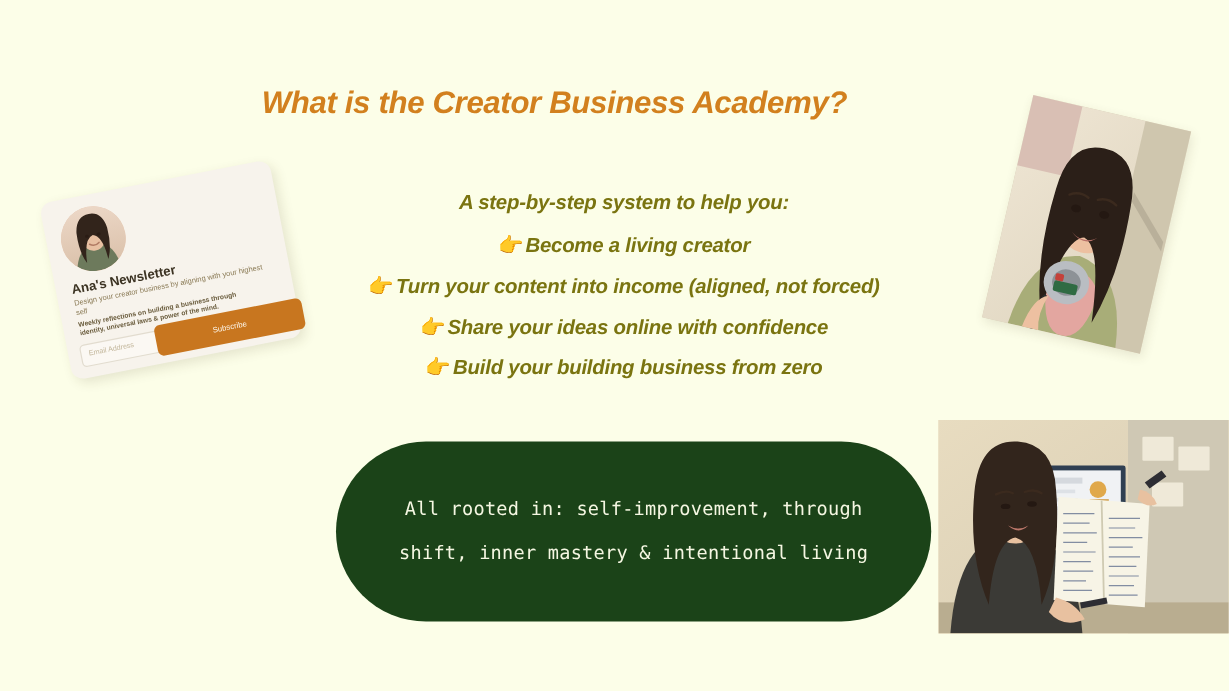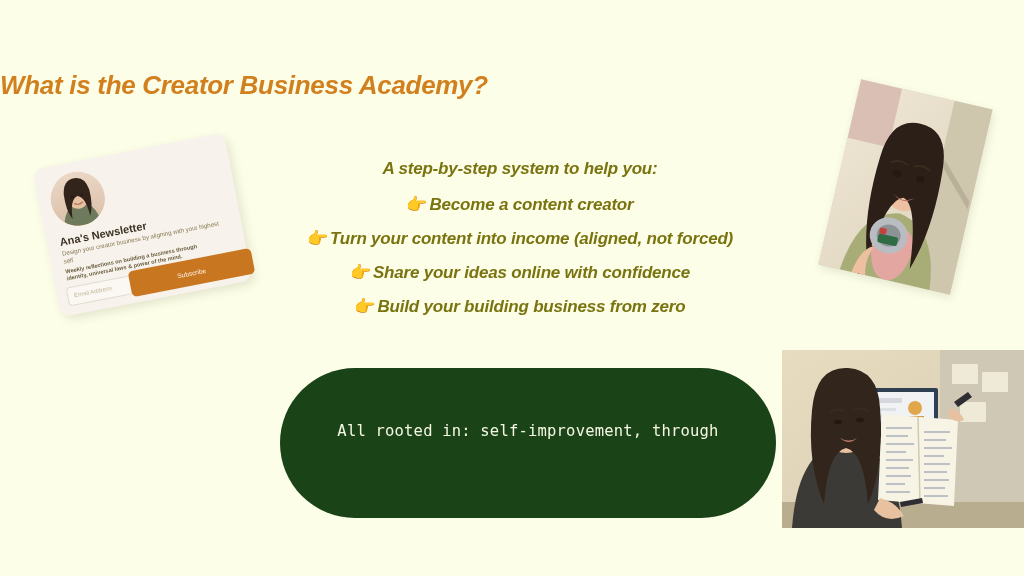--- a/index.html
+++ b/index.html
@@ -19,20 +19,21 @@
     inset: 0;
     background: #fcfee8;
   }
 
   
   .title {
     position: absolute;
     left: 0;
     top: 70px;
     width: 924px;
+    text-align: center;
     font-size: 26px;
     font-weight: bold;
     font-style: italic;
     letter-spacing: -0.3px;
     color: #d2801e;
     white-space: nowrap;
   }
 
   
   .bullets {
@@ -201,38 +202,39 @@
 <body>
 
 <div id="slide">
 
   <div class="title">What is the Creator Business Academy?</div>
 
   <div class="bullets">
     <div class="bullet-line lead">A step-by-step system to help you:</div>
 
     <div class="bullet-line">
-      <span class="hand">👉</span><span>Become a content creator</span>
+      <span class="hand">👉</span><span>Become a living creator</span>
     </div>
 
     <div class="bullet-line">
       <span class="hand">👉</span><span>Turn your content into income (aligned, not forced)</span>
     </div>
 
     <div class="bullet-line">
       <span class="hand">👉</span><span>Share your ideas online with confidence</span>
     </div>
 
     <div class="bullet-line">
       <span class="hand">👉</span><span>Build your building business from zero</span>
     </div>
   </div>
 
   <div class="pill">
     <div class="pill-line first">All rooted in: self-improvement, through</div>
+    <div class="pill-line">shift, inner mastery &amp; intentional living</div>
   </div>
 
   <div class="newsletter-card">
     <div class="nl-avatar">
       <svg width="54" height="54" viewBox="0 0 54 54">
         <defs>
           <clipPath id="avclip">
               <circle cx="27" cy="27" r="27"></circle>
             </clipPath>
           <linearGradient id="avbg" x1="0" y1="0" x2="0" y2="1">

